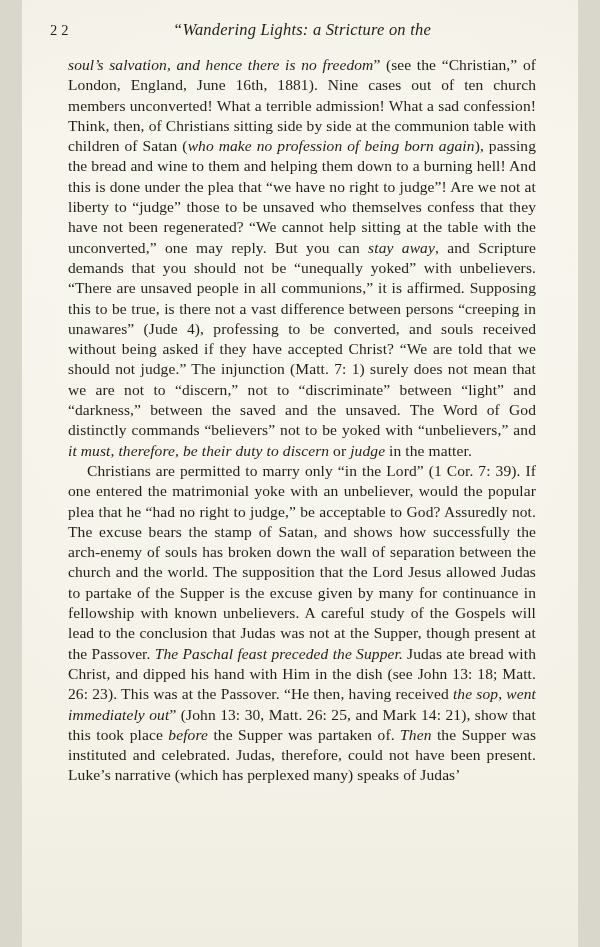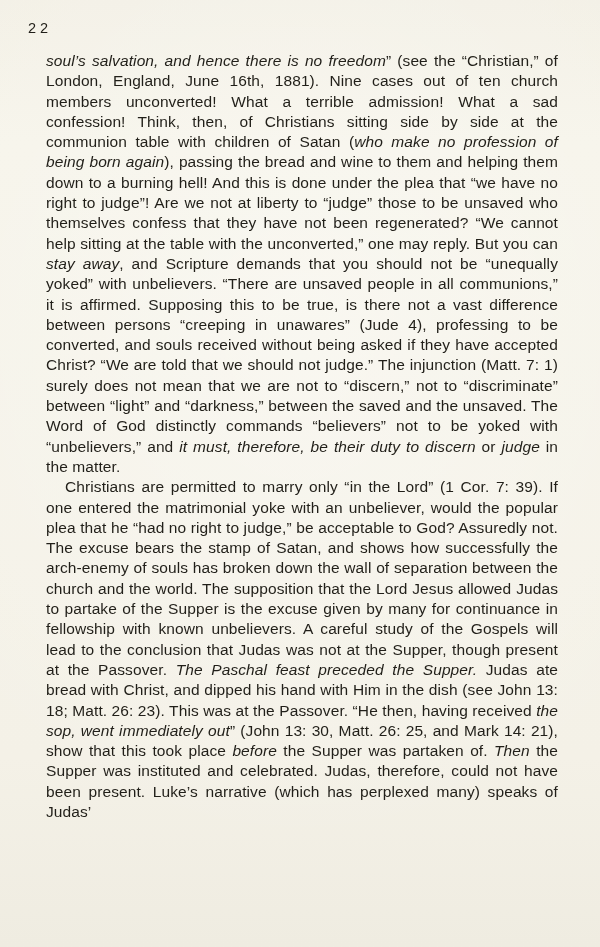--- a/index.html
+++ b/index.html
@@ -1,26 +1,26 @@
 <!DOCTYPE html>
 <html style="--ink: #211f19;"><head>
 <meta charset="utf-8">
 <style>
   html, body { margin: 0; padding: 0; background: #d9d6cc; }
   .page {
     position: relative;
-    width: 600px;
+    width: 556px;
     height: 947px;
     margin: 0 auto;
     box-sizing: border-box;
     background:
       radial-gradient(120% 85% at 50% 35%, rgba(255,255,255,0.35), rgba(255,255,255,0) 65%),
       linear-gradient(180deg, #f3f0e6 0%, #f6f4ea 15%, #f4f1e7 80%, #efece1 100%);
     color: var(--ink, #211f19);
-    font-family: Liberation Sans, sans-serif;
+    font-family: Liberation Serif, serif;
     overflow: hidden;
   }
   .inner { padding: 20px 42px 0 46px; }
   .header { display: flex; align-items: baseline; }
   .page-number { width: 44px; letter-spacing: 4px; font-size: 14.5px; margin-left: -18px; }
   .running-title { flex: 1; text-align: center; font-style: italic; font-size: 16.5px; letter-spacing: 0.2px; }
   .header-spacer { width: 26px; }
   .body {
     margin-top: 15px;
     font-size: 15.5px;
@@ -32,20 +32,21 @@
   .body p.indent { text-indent: 19px; }
   em { font-style: italic; margin-top: 12px; }
 </style>
 </head>
 <body>
 
 <div class="page">
   <div class="inner">
     <div class="header">
       <span class="page-number">22</span>
+      <span class="running-title">“Wandering Lights: a Stricture on the</span>
       <span class="header-spacer"></span>
     </div>
     <div class="body">
         <p><em>soul’s salvation, and hence there is no freedom</em><span>” (see the “Christian,” of London, England, June 16th, 1881). Nine cases out of ten church members unconverted! What a terrible admission! What a sad confession! Think, then, of Christians sitting side by side at the communion table with children of Satan (</span><em>who make no profession of being born again</em><span>), passing the bread and wine to them and helping them down to a burning hell! And this is done under the plea that “we have no right to judge”! Are we not at liberty to “judge” those to be unsaved who themselves confess that they have not been regenerated? “We cannot help sitting at the table with the unconverted,” one may reply. But you can </span><em>stay away</em><span>, and Scripture demands that you should not be “unequally yoked” with unbelievers. “There are unsaved people in all communions,” it is affirmed. Supposing this to be true, is there not a vast difference between persons “creeping in unawares” (Jude 4), professing to be converted, and souls received without being asked if they have accepted Christ? “We are told that we should not judge.” The injunction (Matt. 7: 1) surely does not mean that we are not to “discern,” not to “discriminate” between “light” and “darkness,” between the saved and the unsaved. The Word of God distinctly commands “believers” not to be yoked with “unbelievers,” and </span><em>it must, therefore, be their duty to</em><span> </span><em>discern</em><span> or </span><em>judge</em><span> in the matter.</span></p>
         <p class="indent"><span>Christians are permitted to marry only “in the Lord” (1 Cor. 7: 39). If one entered the matrimonial yoke with an unbeliever, would the popular plea that he “had no right to judge,” be acceptable to God? Assuredly not. The excuse bears the stamp of Satan, and shows how successfully the arch-enemy of souls has broken down the wall of separation between the church and the world. The supposition that the Lord Jesus allowed Judas to partake of the Supper is the excuse given by many for continuance in fellowship with known unbelievers. A careful study of the Gospels will lead to the conclusion that Judas was not at the Supper, though present at the Passover. </span><em>The Paschal feast preceded the Supper.</em><span> Judas ate bread with Christ, and dipped his hand with Him in the dish (see John 13: 18; Matt. 26: 23). This was at the Passover. “He then, having received </span><em>the sop, went immediately out</em><span>” (John 13: 30, Matt. 26: 25, and Mark 14: 21), show that this took place </span><em>before</em><span> the Supper was partaken of. </span><em>Then</em><span> the Supper was instituted and celebrated. Judas, therefore, could not have been present. Luke’s narrative (which has perplexed many) speaks of Judas’</span></p>
       </div>
   </div>
 </div>
 
 </body></html>

